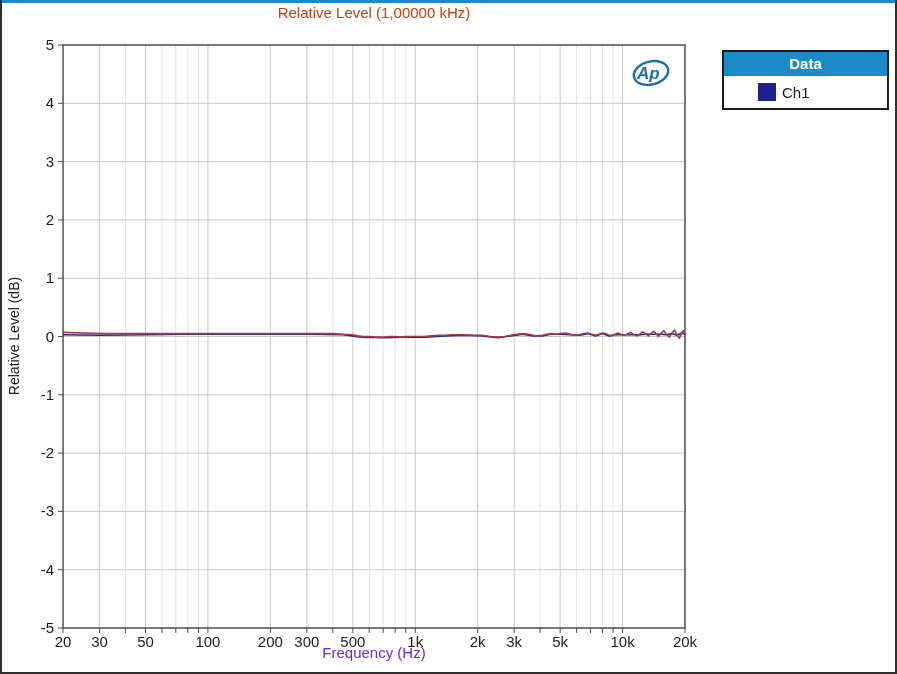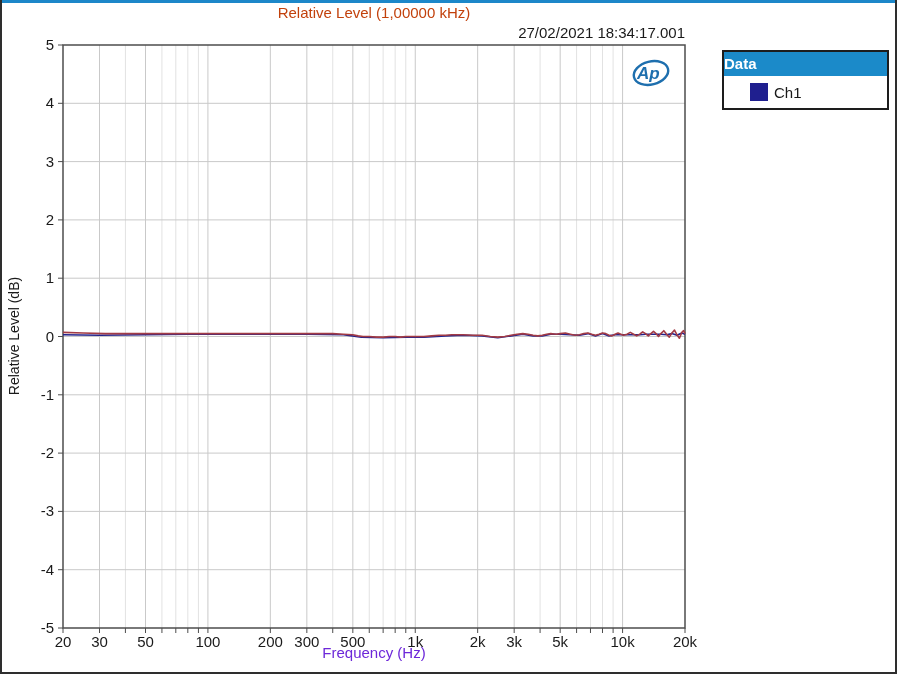--- a/index.html
+++ b/index.html
@@ -32,44 +32,43 @@
     position:absolute;left:63px;top:644px;width:622px;
     text-align:center;font-size:15px;color:#6d28d9;
   }
   #plot-svg{position:absolute;left:0;top:0;}
 
   #legend{
     position:absolute;left:722px;top:50px;width:167px;
     background:#ffffff;border:2px solid #1d1d1d;box-sizing:border-box;
   }
   #legend-header{
-    height:24px;line-height:24px;text-align:left;
+    height:24px;line-height:24px;text-align:center;
     font-size:15px;font-weight:bold;
   }
   .legend-row{
     display:flex;align-items:center;
-    height:32px;padding-left:26px;
+    height:32px;padding-left:34px;
   }
   .legend-swatch{width:18px;height:18px;margin-right:6px;flex:0 0 auto;}
   .legend-label{font-size:15px;color:#1a1a1a;}
 
   #ap-logo{position:absolute;left:630px;top:56px;width:42px;height:34px;}
   svg text{font-family:"Liberation Sans", sans-serif;}
 </style>
 </head>
 <body>
 
 <div id="window">
   <div class="frame-top" style="background: rgb(28, 135, 201);"></div>
   <div class="frame-left" style="background: rgb(46, 46, 46);"></div>
   <div class="frame-right" style="background: rgb(46, 46, 46);"></div>
   <div class="frame-bottom" style="background: rgb(46, 46, 46);"></div>
 
   <div id="chart-title" style="color: #c2410c;">Relative Level (1,00000 kHz)</div>
-  <div id="timestamp">27/02/2021 18:34:17.001</div>
 
   <svg id="plot-svg" width="897" height="674">
       <line x1="125.4135524343321" y1="45" x2="125.4135524343321" y2="628" stroke="#E2E2E2" stroke-width="1"></line>
       <line x1="161.92314014521003" y1="45" x2="161.92314014521003" y2="628" stroke="#E2E2E2" stroke-width="1"></line>
       <line x1="175.80344119529047" y1="45" x2="175.80344119529047" y2="628" stroke="#E2E2E2" stroke-width="1"></line>
       <line x1="187.8271048686642" y1="45" x2="187.8271048686642" y2="628" stroke="#E2E2E2" stroke-width="1"></line>
       <line x1="198.43272785608792" y1="45" x2="198.43272785608792" y2="628" stroke="#E2E2E2" stroke-width="1"></line>
       <line x1="332.74688576766545" y1="45" x2="332.74688576766545" y2="628" stroke="#E2E2E2" stroke-width="1"></line>
       <line x1="369.25647347854334" y1="45" x2="369.25647347854334" y2="628" stroke="#E2E2E2" stroke-width="1"></line>
       <line x1="383.13677452862385" y1="45" x2="383.13677452862385" y2="628" stroke="#E2E2E2" stroke-width="1"></line>

